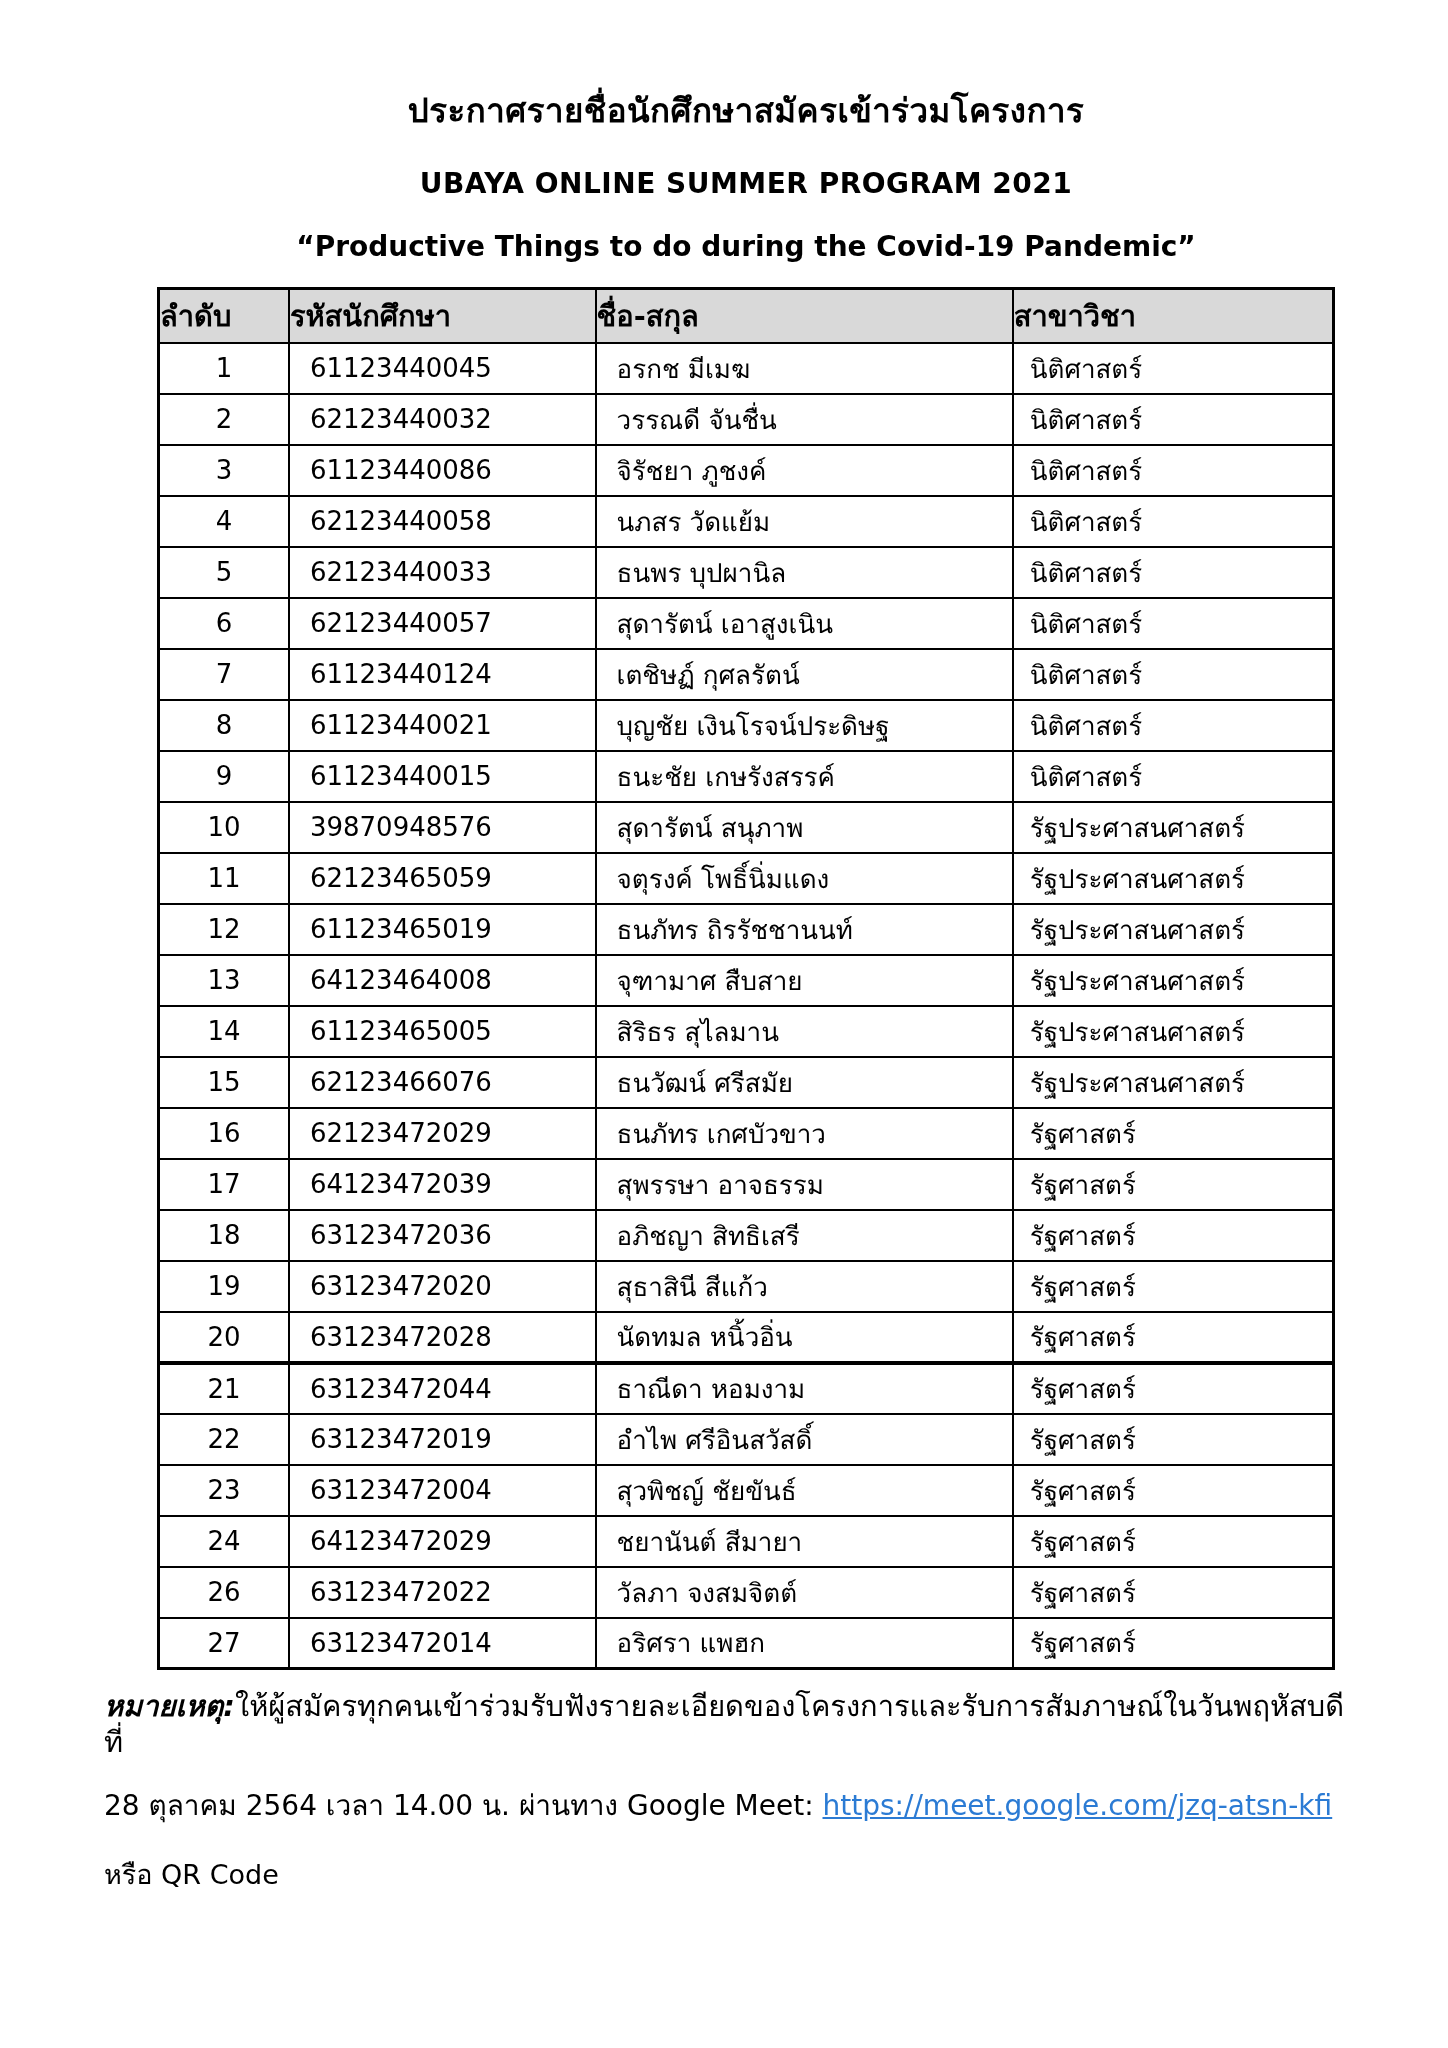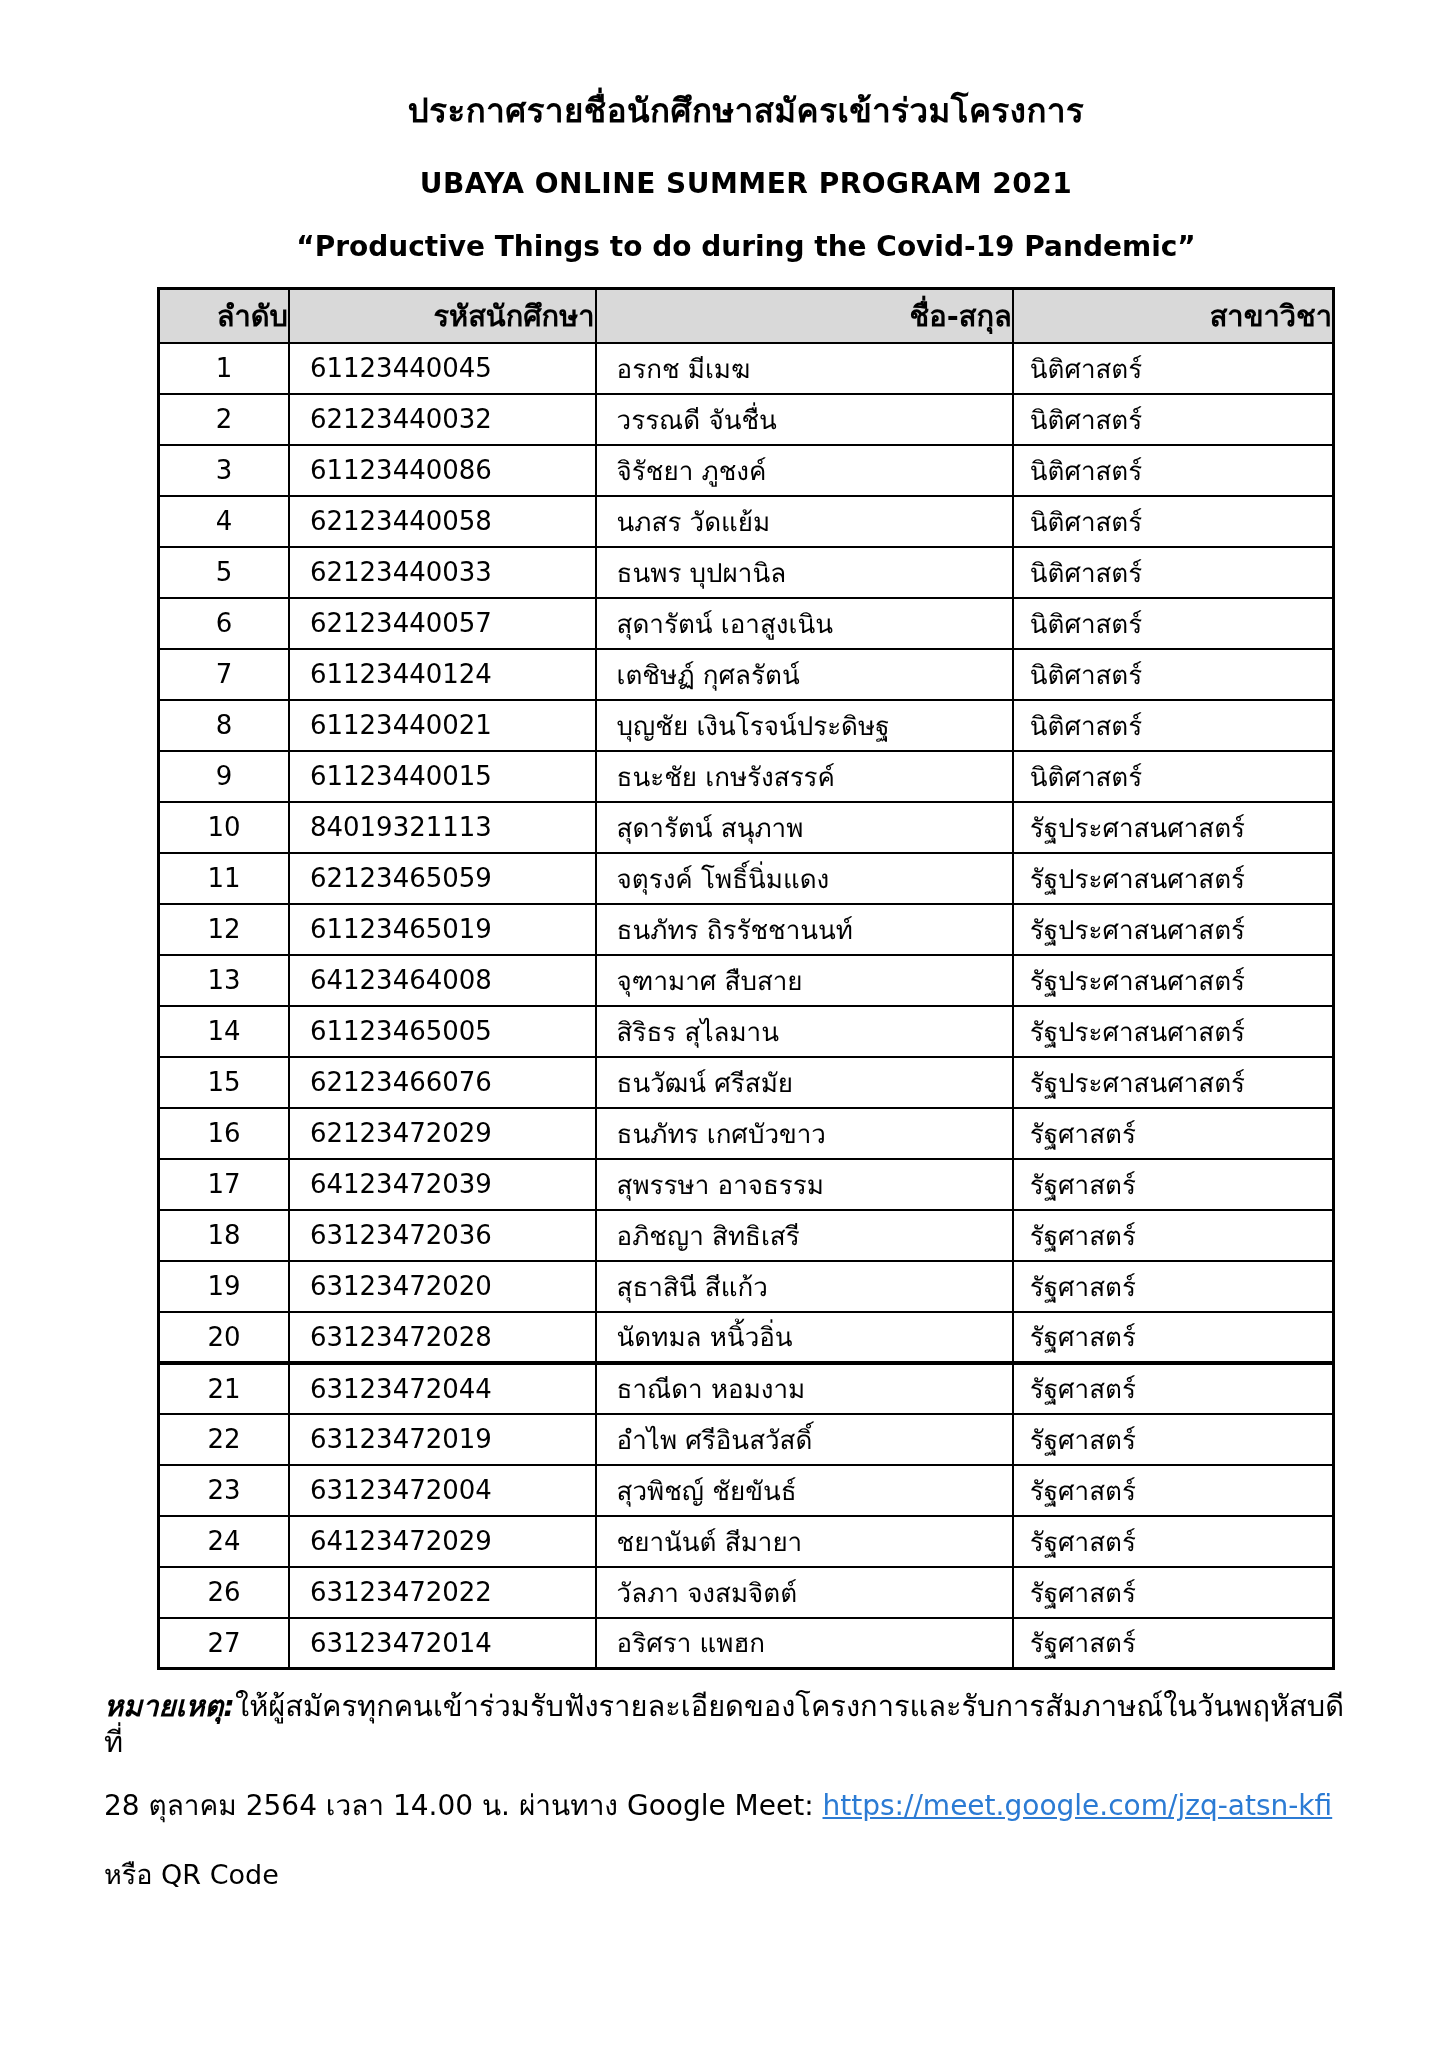--- a/index.html
+++ b/index.html
@@ -9,21 +9,21 @@
   .content { width:1178px; margin-left:157px; }
 
   .title-th { padding-top:84px; text-align:center; font-size:33px; font-weight:bold; letter-spacing:0.5px; }
   .title-en { margin-top:30px; text-align:center; font-size:28px; font-weight:bold; letter-spacing:0.5px; }
   .subtitle { margin-top:30px; text-align:center; font-size:28px; font-weight:bold; }
 
   table { width:100%; margin-top:24px; border-collapse:collapse; table-layout:fixed; border:3px solid #000; }
   th, td { border:2px solid #000; overflow:hidden; white-space:nowrap; }
   th {
     background:#d9d9d9;
-    font-size:29px; font-weight:bold; text-align:right;
+    font-size:29px; font-weight:bold; text-align:left;
     height:54px; vertical-align:middle;margin-top:8px;
   }
   td { font-size:26px; height:51px; vertical-align:middle; padding:0 0 0 20px; text-align:left; }
   td.center { text-align:center; padding:0; }
   td.major { padding-left:16px;border-radius:22px; }
   tbody tr:nth-child(21) td { border-top:4px solid #000; }
 
   .footer { width:1240px; margin-left:104px; }
   .note-line1 { margin-top:18px; font-size:29px; line-height:1.25; }
   .note-label { font-weight:bold; font-style:italic; }
@@ -106,21 +106,21 @@
             <td class="major">นิติศาสตร์</td>
           </tr>
           <tr>
             <td class="center">9</td>
             <td>61123440015</td>
             <td>ธนะชัย เกษรังสรรค์</td>
             <td class="major">นิติศาสตร์</td>
           </tr>
           <tr>
             <td class="center">10</td>
-            <td>84019321113</td>
+            <td>39870948576</td>
             <td>สุดารัตน์ สนุภาพ</td>
             <td class="major">รัฐประศาสนศาสตร์</td>
           </tr>
           <tr>
             <td class="center">11</td>
             <td>62123465059</td>
             <td>จตุรงค์ โพธิ์นิ่มแดง</td>
             <td class="major">รัฐประศาสนศาสตร์</td>
           </tr>
           <tr>

